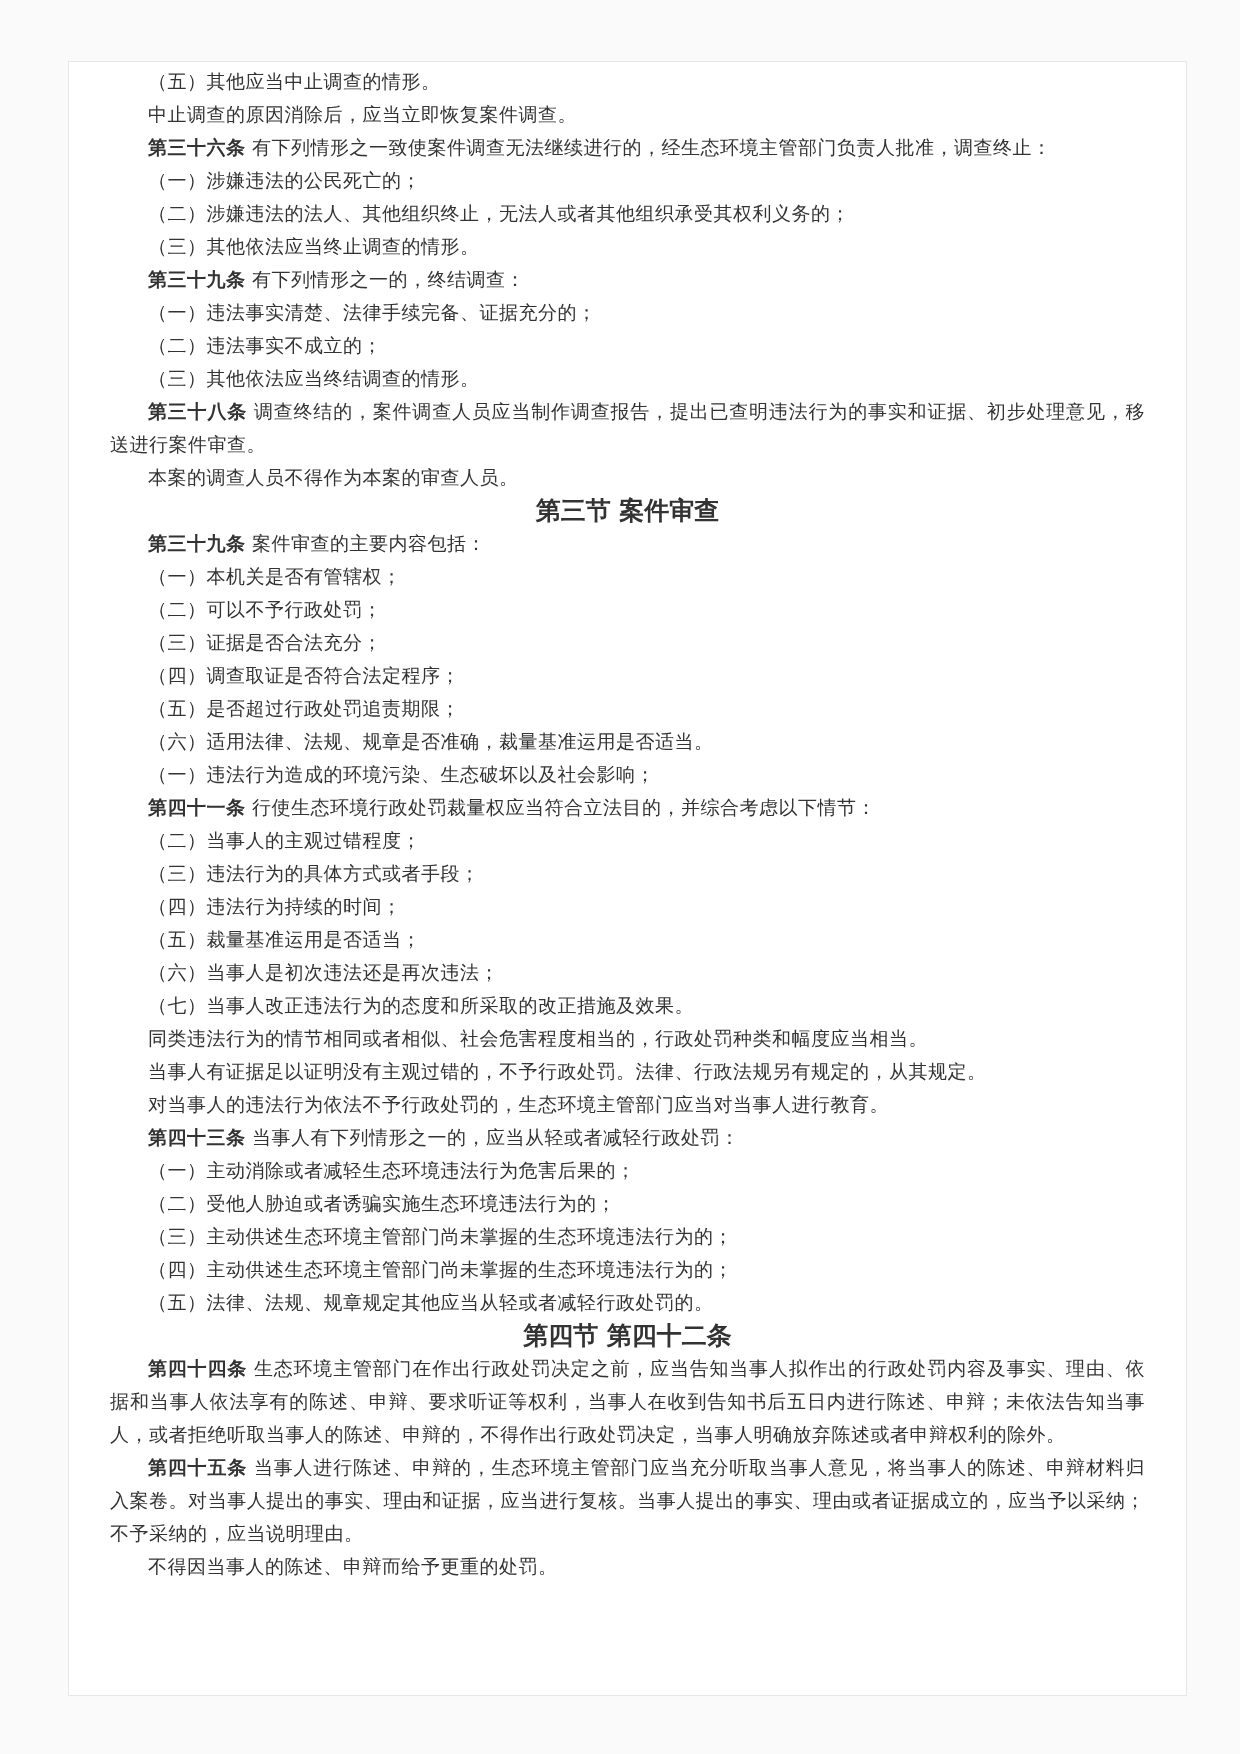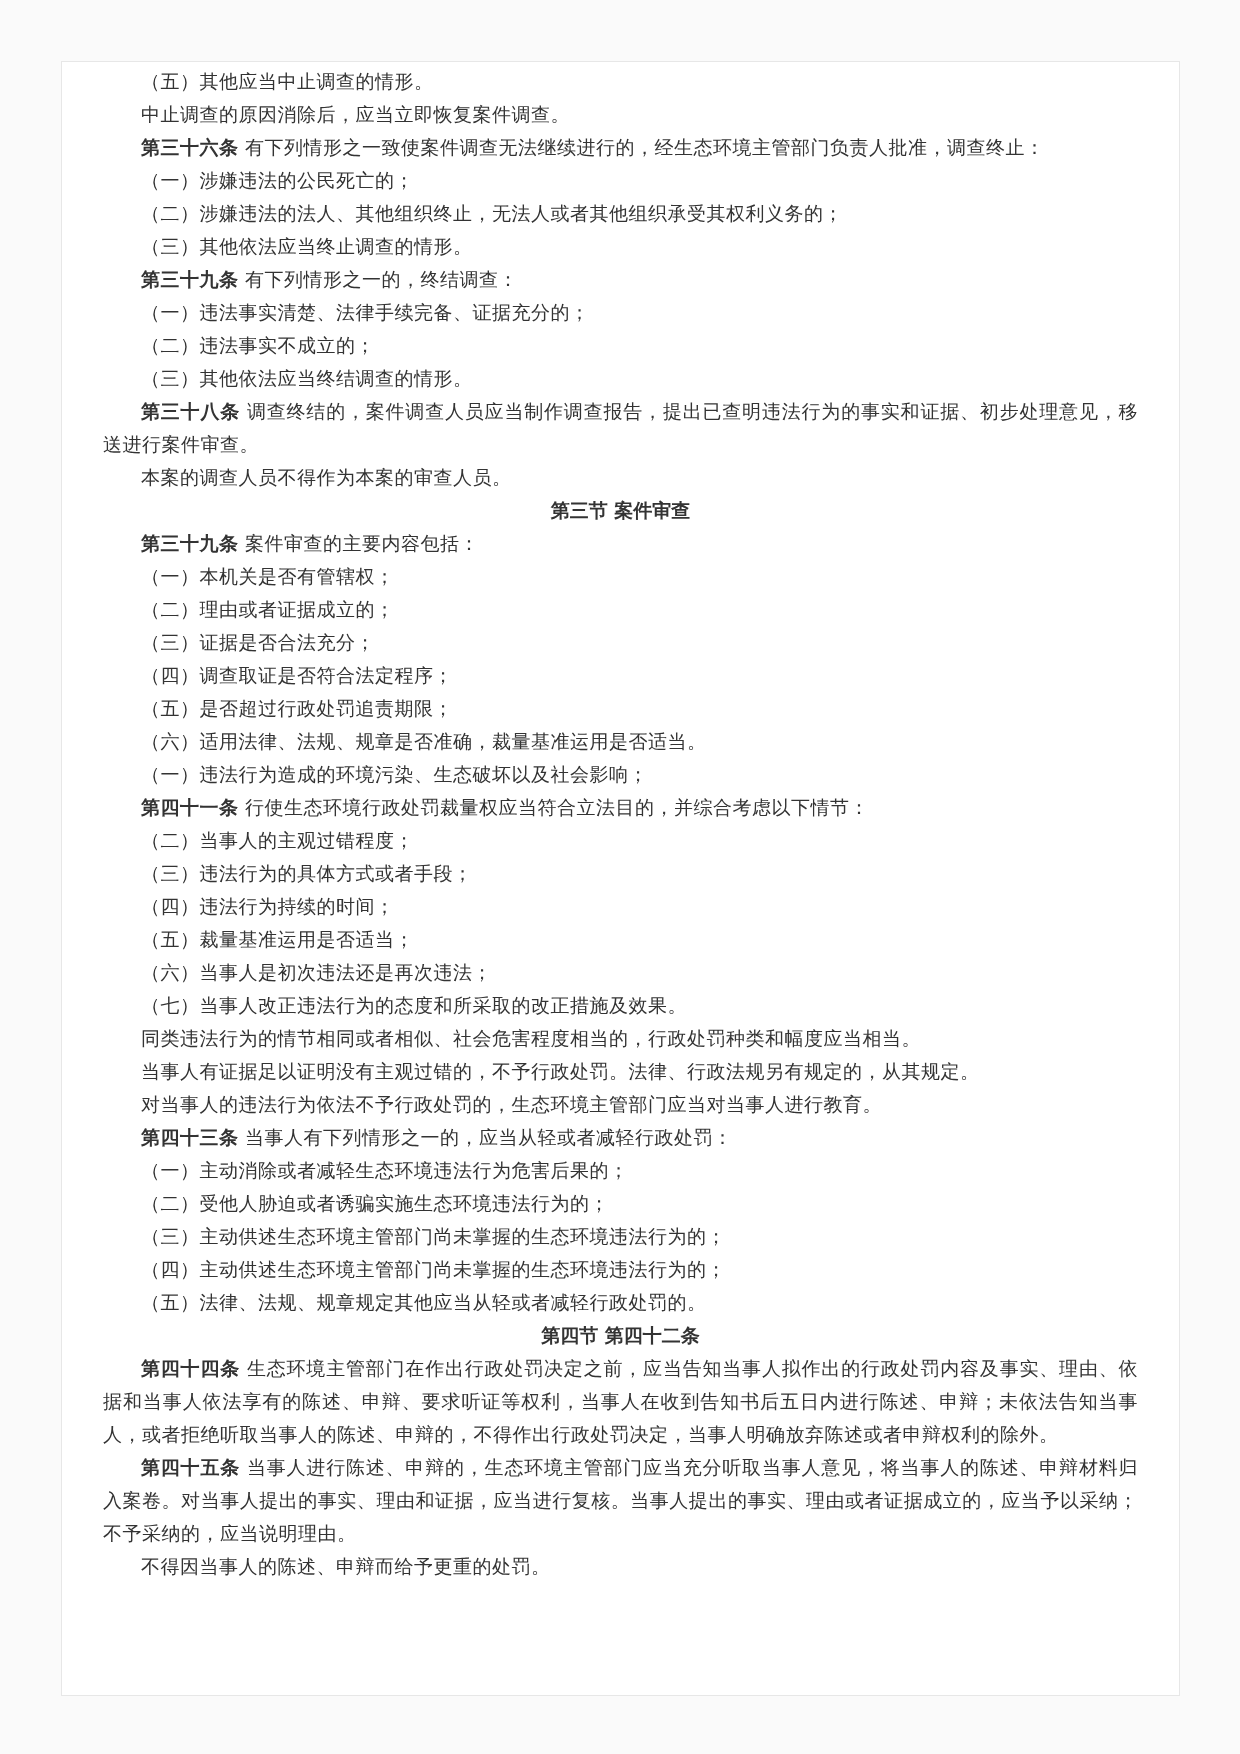--- a/index.html
+++ b/index.html
@@ -30,49 +30,49 @@
     color: #333333;
     text-indent: 2em;
     text-align: justify;
     letter-spacing: 0.5px;
   }
   .para b {
     font-weight: bold;
   }
   .heading {
     margin: 0;
-    font-size: 19px;
+    font-size: 25px;
     line-height: 33px;
     color: #333333;
     font-weight: bold;
     text-align: center;
     text-indent: 0;
   }
 </style>
 </head>
 <body style="background: rgb(250, 250, 250);">
 
-<main class="doc-page" style="background: rgb(255, 255, 255); border-color: rgb(231, 231, 231);">
+<main class="doc-page" style="background: rgb(255, 255, 255); border-color: rgb(231, 231, 231); margin-left: 7px;">
   <div id="paragraphs">
       <p class="para">（五）其他应当中止调查的情形。</p>
       <p class="para">中止调查的原因消除后，应当立即恢复案件调查。</p>
       <p class="para"><b>第三十六条</b> 有下列情形之一致使案件调查无法继续进行的，经生态环境主管部门负责人批准，调查终止：</p>
       <p class="para">（一）涉嫌违法的公民死亡的；</p>
       <p class="para">（二）涉嫌违法的法人、其他组织终止，无法人或者其他组织承受其权利义务的；</p>
       <p class="para">（三）其他依法应当终止调查的情形。</p>
       <p class="para"><b>第三十九条</b> 有下列情形之一的，终结调查：</p>
       <p class="para">（一）违法事实清楚、法律手续完备、证据充分的；</p>
       <p class="para">（二）违法事实不成立的；</p>
       <p class="para">（三）其他依法应当终结调查的情形。</p>
       <p class="para"><b>第三十八条</b> 调查终结的，案件调查人员应当制作调查报告，提出已查明违法行为的事实和证据、初步处理意见，移送进行案件审查。</p>
       <p class="para">本案的调查人员不得作为本案的审查人员。</p>
       <p class="heading">第三节 案件审查</p>
       <p class="para"><b>第三十九条</b> 案件审查的主要内容包括：</p>
       <p class="para">（一）本机关是否有管辖权；</p>
-      <p class="para">（二）理由或者证据成立的；</p>
+      <p class="para">（二）可以不予行政处罚；</p>
       <p class="para">（三）证据是否合法充分；</p>
       <p class="para">（四）调查取证是否符合法定程序；</p>
       <p class="para">（五）是否超过行政处罚追责期限；</p>
       <p class="para">（六）适用法律、法规、规章是否准确，裁量基准运用是否适当。</p>
       <p class="para">（一）违法行为造成的环境污染、生态破坏以及社会影响；</p>
       <p class="para"><b>第四十一条</b> 行使生态环境行政处罚裁量权应当符合立法目的，并综合考虑以下情节：</p>
       <p class="para">（二）当事人的主观过错程度；</p>
       <p class="para">（三）违法行为的具体方式或者手段；</p>
       <p class="para">（四）违法行为持续的时间；</p>
       <p class="para">（五）裁量基准运用是否适当；</p>

